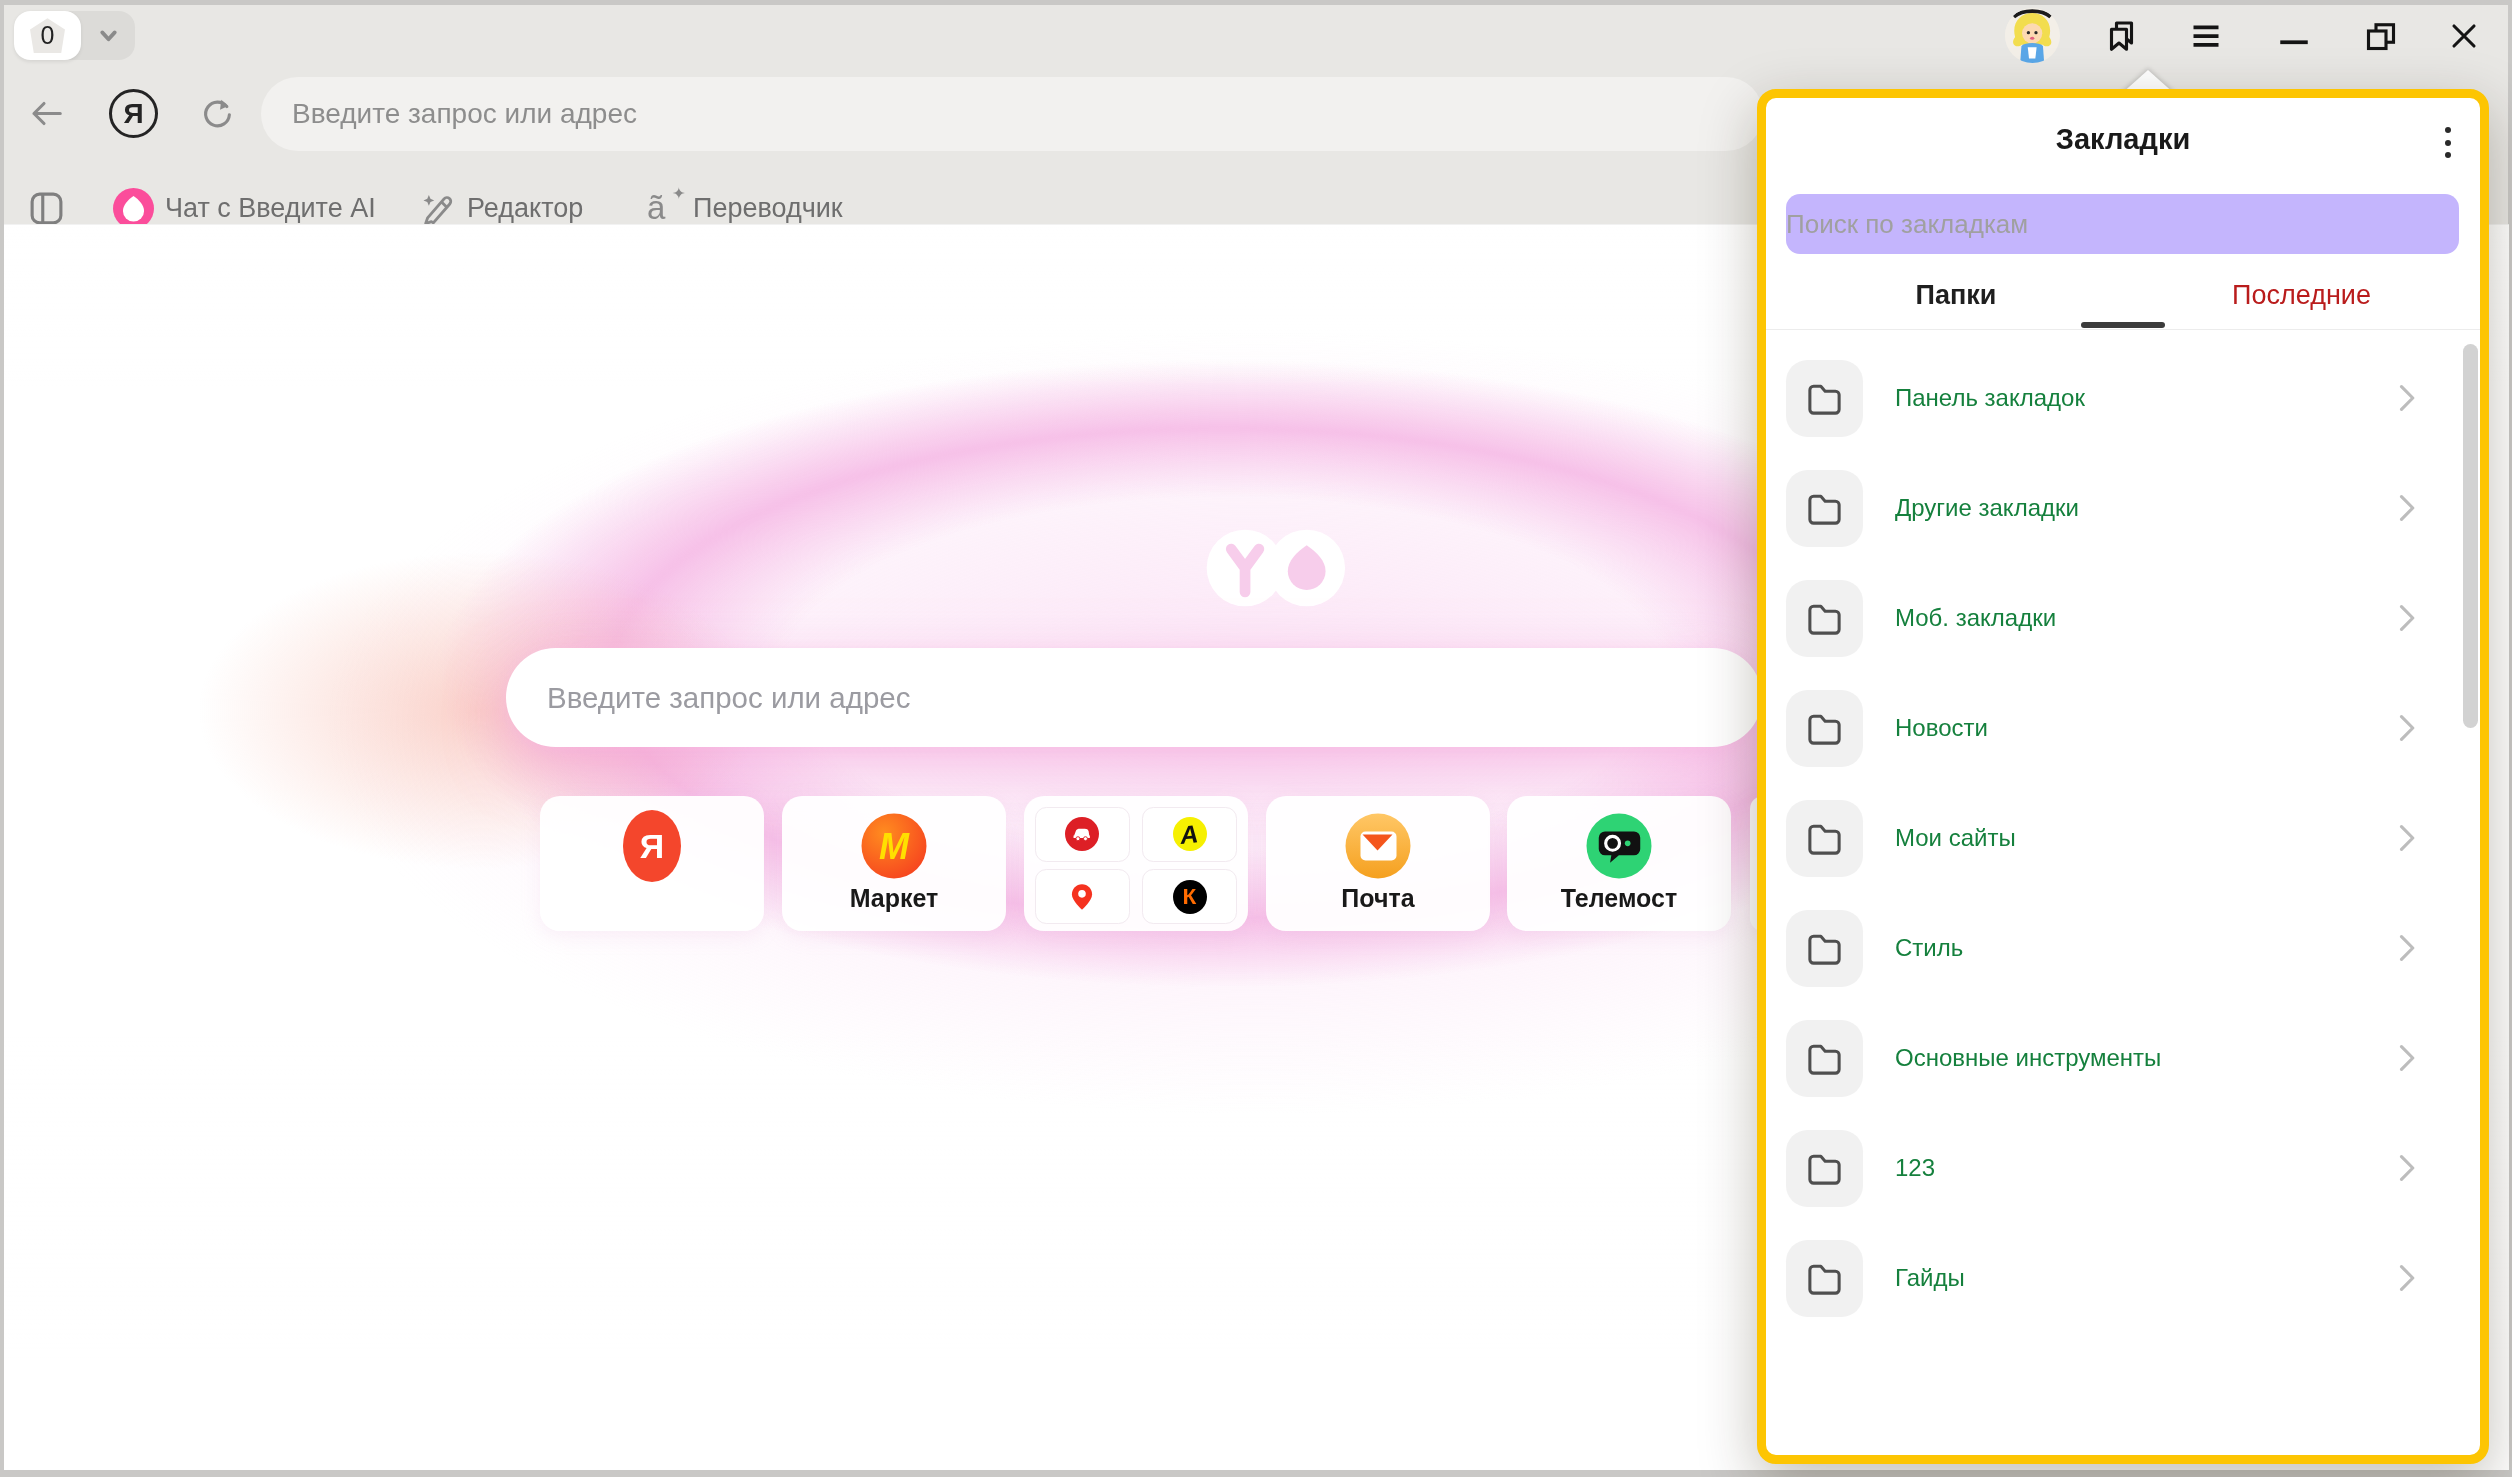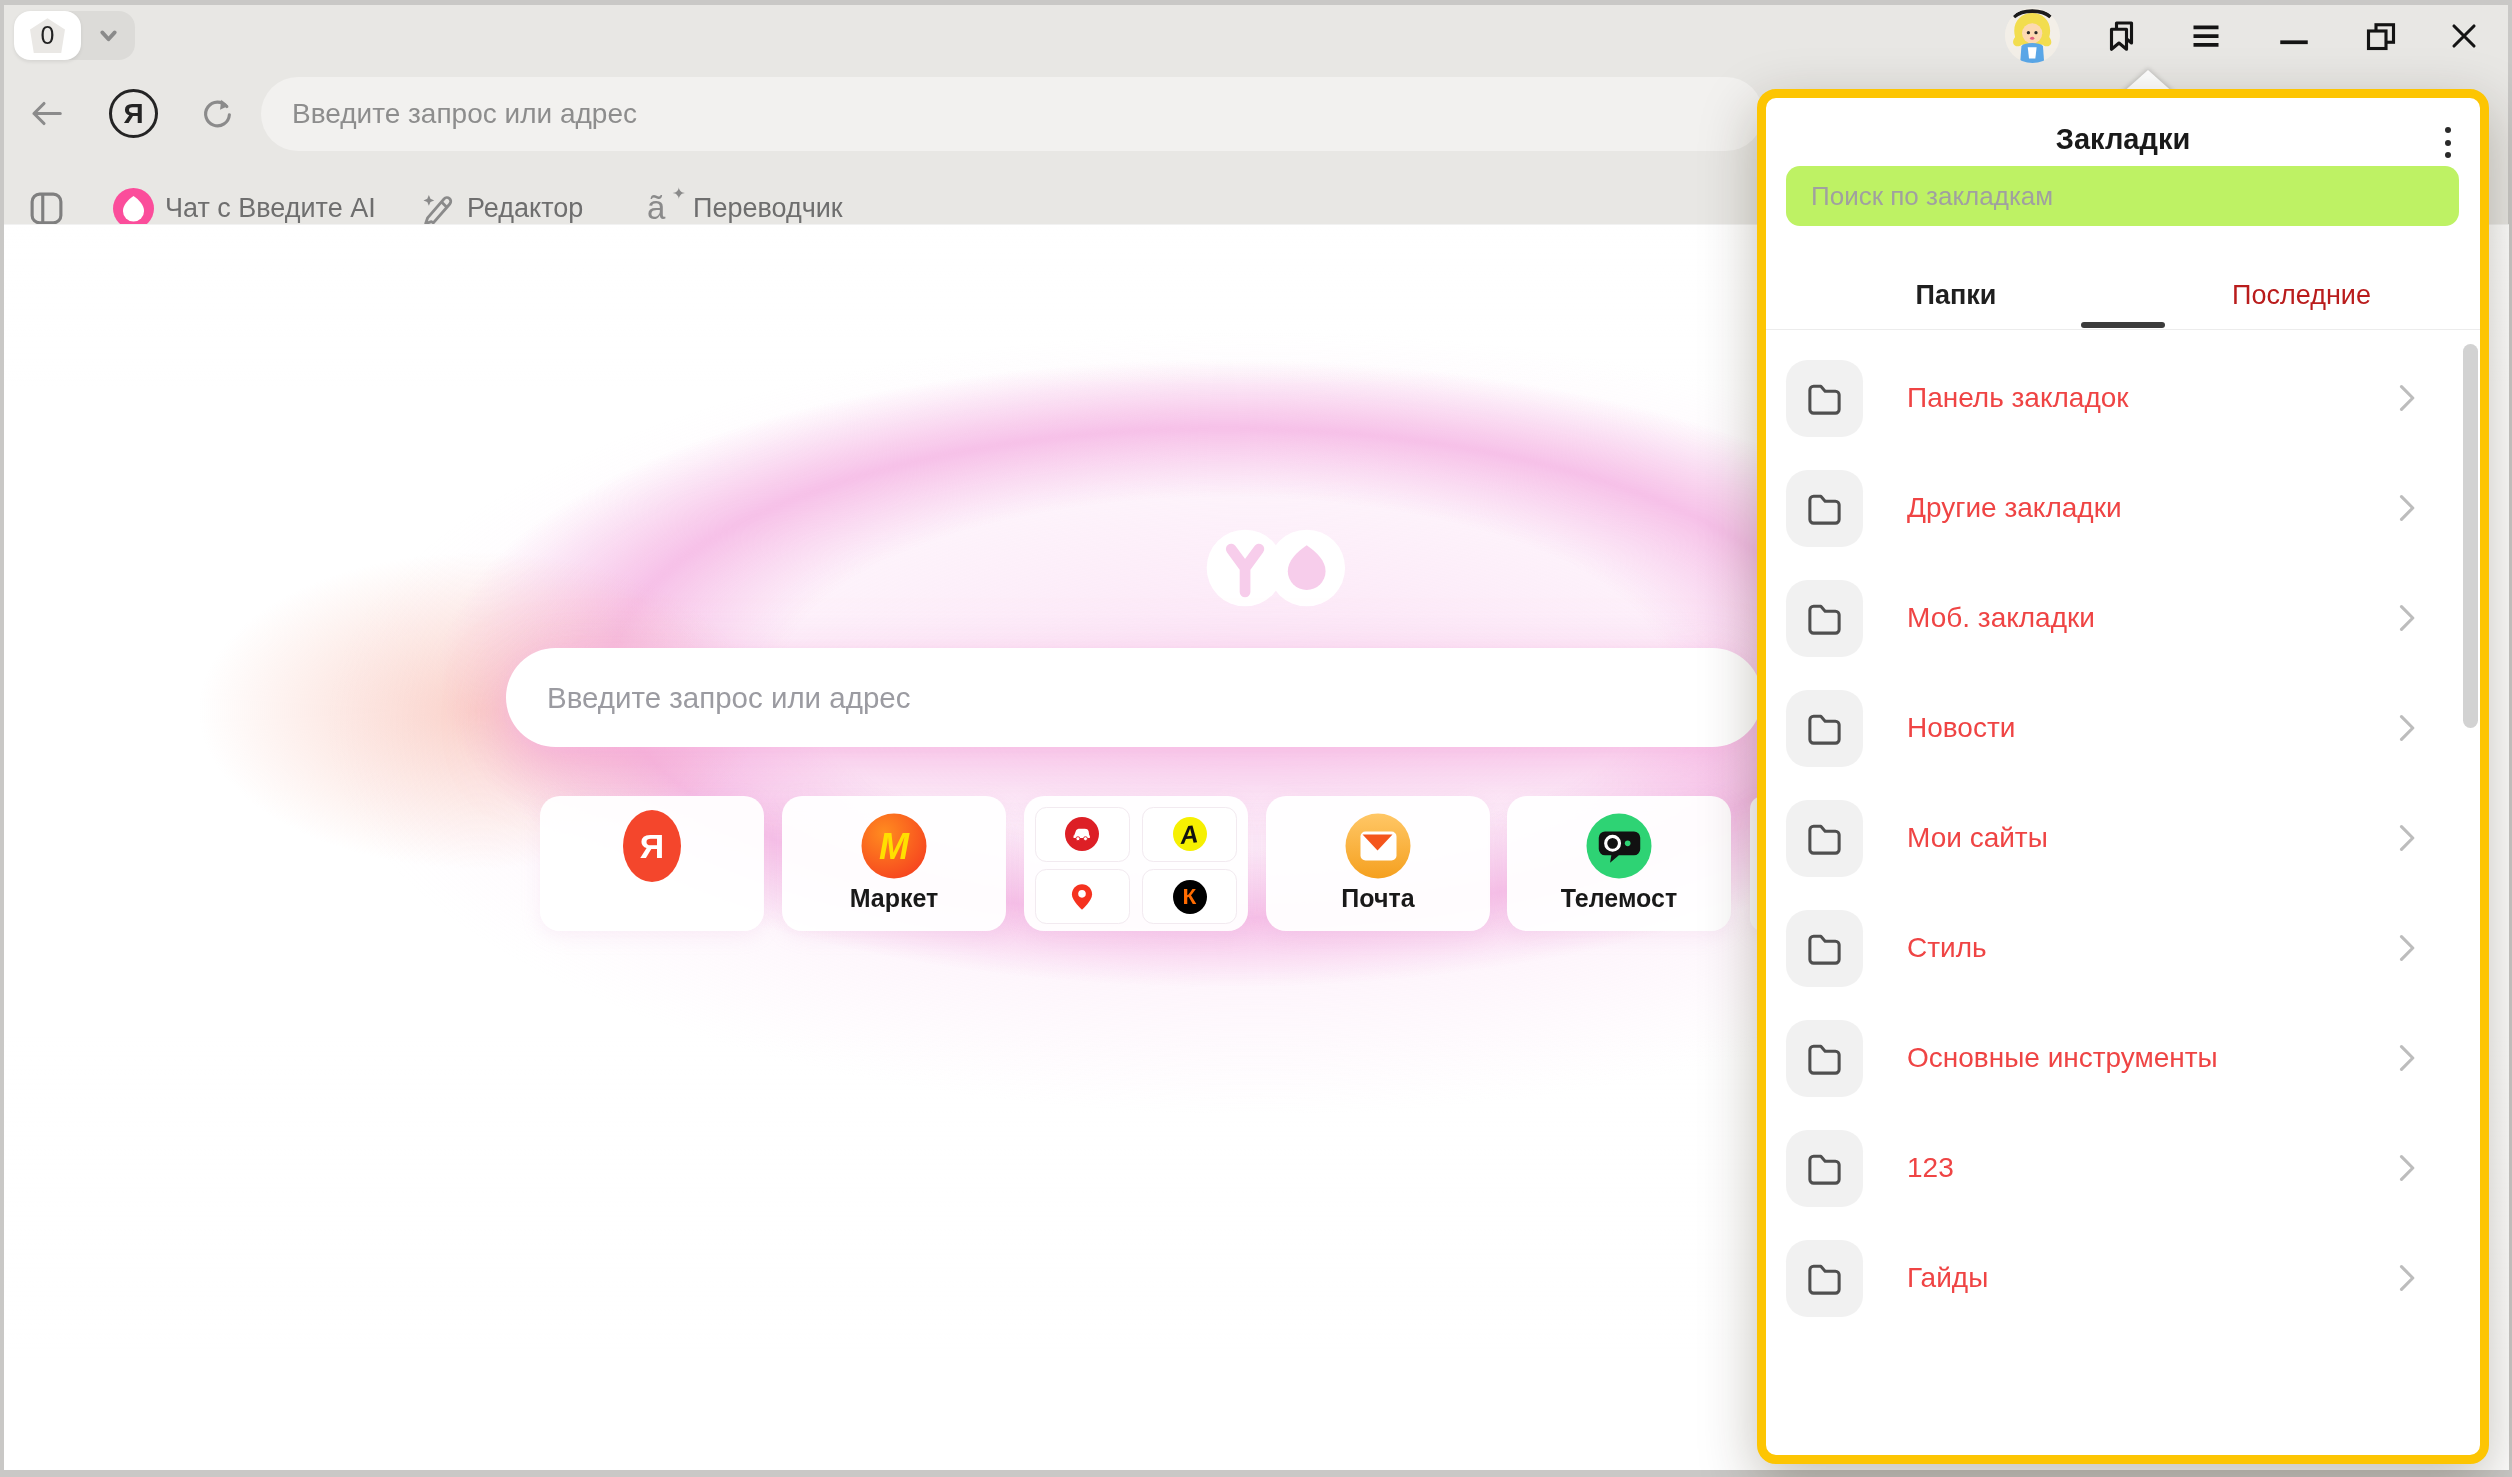--- a/index.html
+++ b/index.html
@@ -52,31 +52,31 @@
   .circle-ico { position:absolute; left:50%; top:50px; transform:translate(-50%,-50%); border-radius:50%; display:flex; align-items:center; justify-content:center; }
   .minicard { position:absolute; width:95px; height:55px; background:#fff; border:1.3px solid #f2eaf0; border-radius:11.3px; display:flex; align-items:center; justify-content:center; }
   .mc-circle { border-radius:50%; display:flex; align-items:center; justify-content:center; }
 
   
   .popup-arrow { left:2120px; top:70px; width:0; height:0; border-left:28px solid transparent; border-right:28px solid transparent; border-bottom:25px solid #ffffff; filter:drop-shadow(0 -1.3px 1.9px rgba(0,0,0,.15)); z-index:4; }
   .panel { left:1757px; top:89px; width:732px; height:1375px; background:#fff; border:9.4px solid #fdc502; border-radius:19px; box-shadow:0 19px 57px rgba(40,30,5,.28); z-index:5; }
   .panel-title { position:absolute; left:0; top:25px; width:100%; text-align:center; font-size:29px; font-weight:bold; color:#1a1a1a; }
   .kebab { position:absolute; right:28px; top:29px; width:7.5px; }
   .kebab i { display:block; width:6.3px; height:6.3px; border-radius:50%; background:#2a2a2a; margin:0 auto 6.3px; }
-  .panel-search { position:absolute; left:20px; top:68px; width:673px; height:60px; background:#bef264; border:none; outline:none; border-radius:14px; padding-left:25px; font-size:26px; color:#555; font-family:inherit; }
+  .panel-search { position:absolute; left:20px; top:96px; width:673px; height:60px; background:#c4b5fd; border:none; outline:none; border-radius:14px; font-size:26px; color:#555; font-family:inherit; }
   .panel-search::placeholder { color:#a0a0a0; opacity:1; }
   .ptabs { position:absolute; left:0; top:178px; width:100%; height:38px; display:flex; }
   .ptab { width:50%; text-align:center; font-size:27px; color:#b91c1c; line-height:38px; }
   .ptab.active { font-weight:bold; color:#1f1f1f;padding-left:23px; }
   .ptab-underline { position:absolute; left:315px; top:224px; width:84px; height:6.3px; border-radius:3.1px; background:#3b3b3b; }
   .pdivider { position:absolute; left:0; top:231px; width:100%; height:1.3px; background:#ececec; }
   .plist { position:absolute; left:0; top:245px; width:100%; }
   .frow { position:relative; height:110px; display:flex; align-items:center; padding-left:20px; }
   .ftile { width:77px; height:77px; border-radius:21.4px; background:#f1f1f1; display:flex; align-items:center; justify-content:center; flex:0 0 auto; }
-  .flabel { margin-left:44px; font-size:28px; color:#ef4444; white-space:nowrap; }
+  .flabel { margin-left:32px; font-size:24px; color:#15803d; white-space:nowrap; }
   .fchev { position:absolute; right:65px; top:50%; transform:translateY(-50%); }
   .pscroll { position:absolute; right:1.9px; top:246px; width:15px; height:384px; border-radius:7.5px; background:#d2d2d2; }
 
   svg { display:block; }
 </style>
 </head>
 <body>
 
 <div class="window abs"></div>
 

